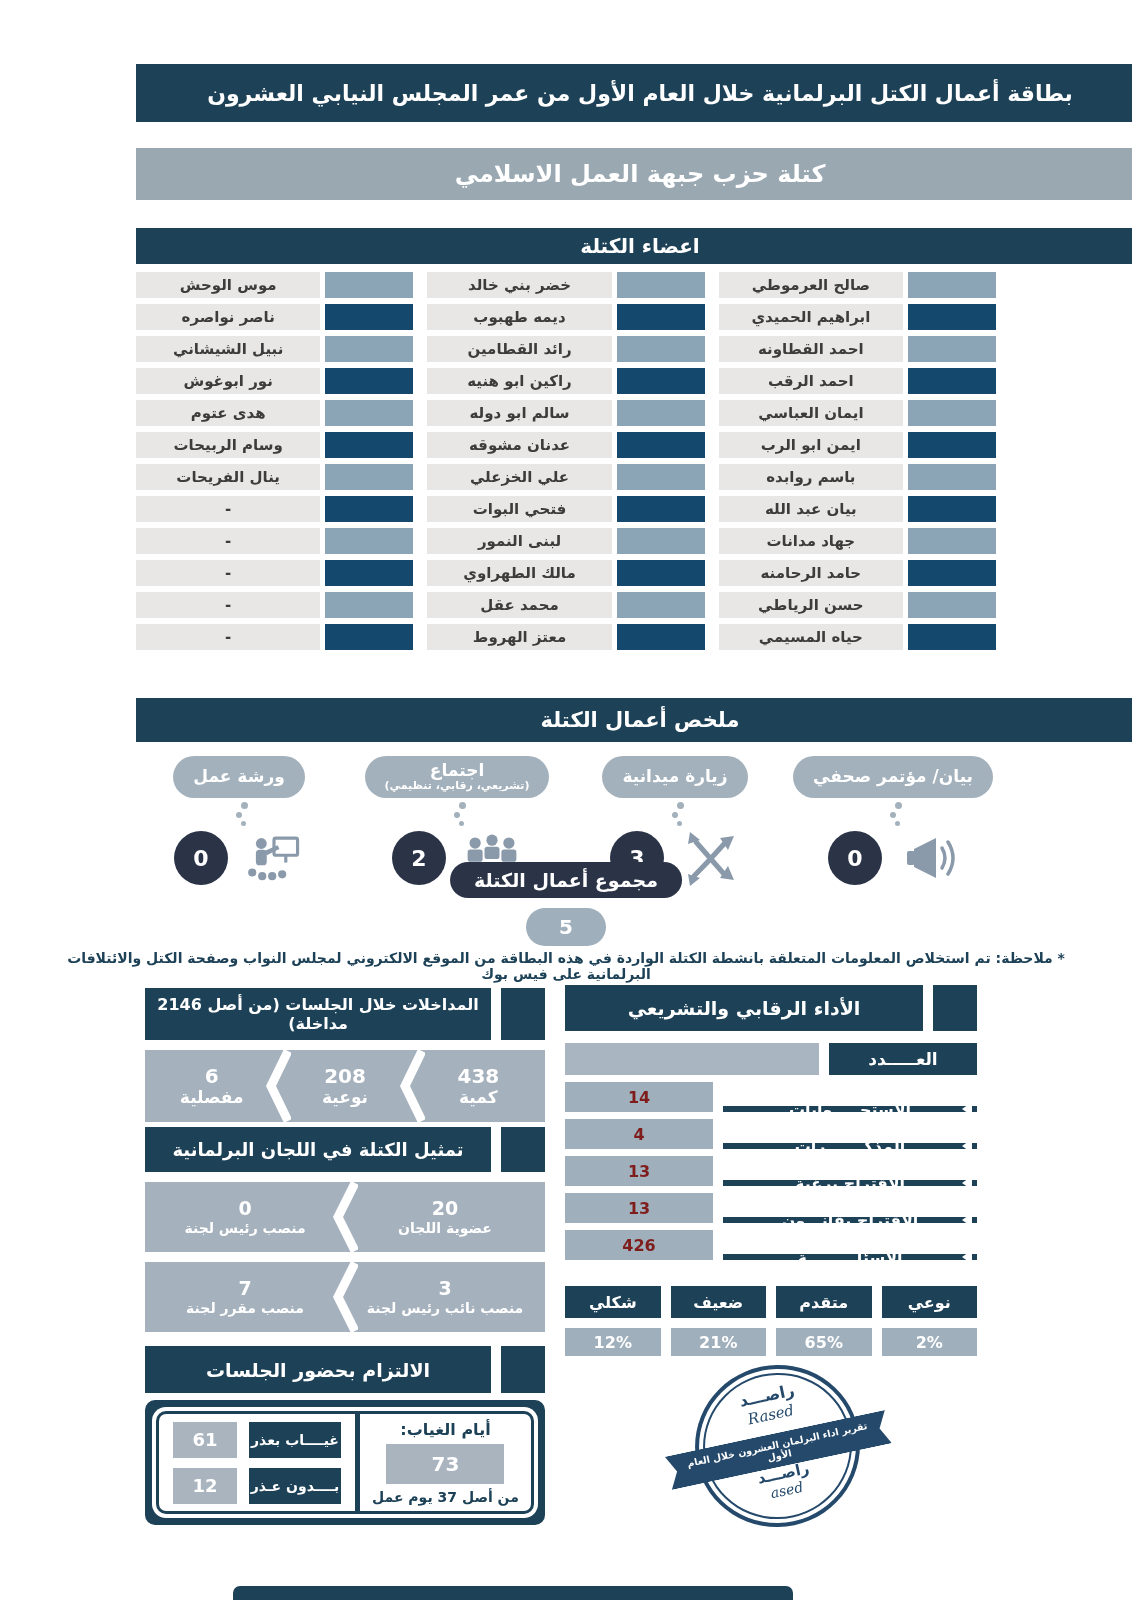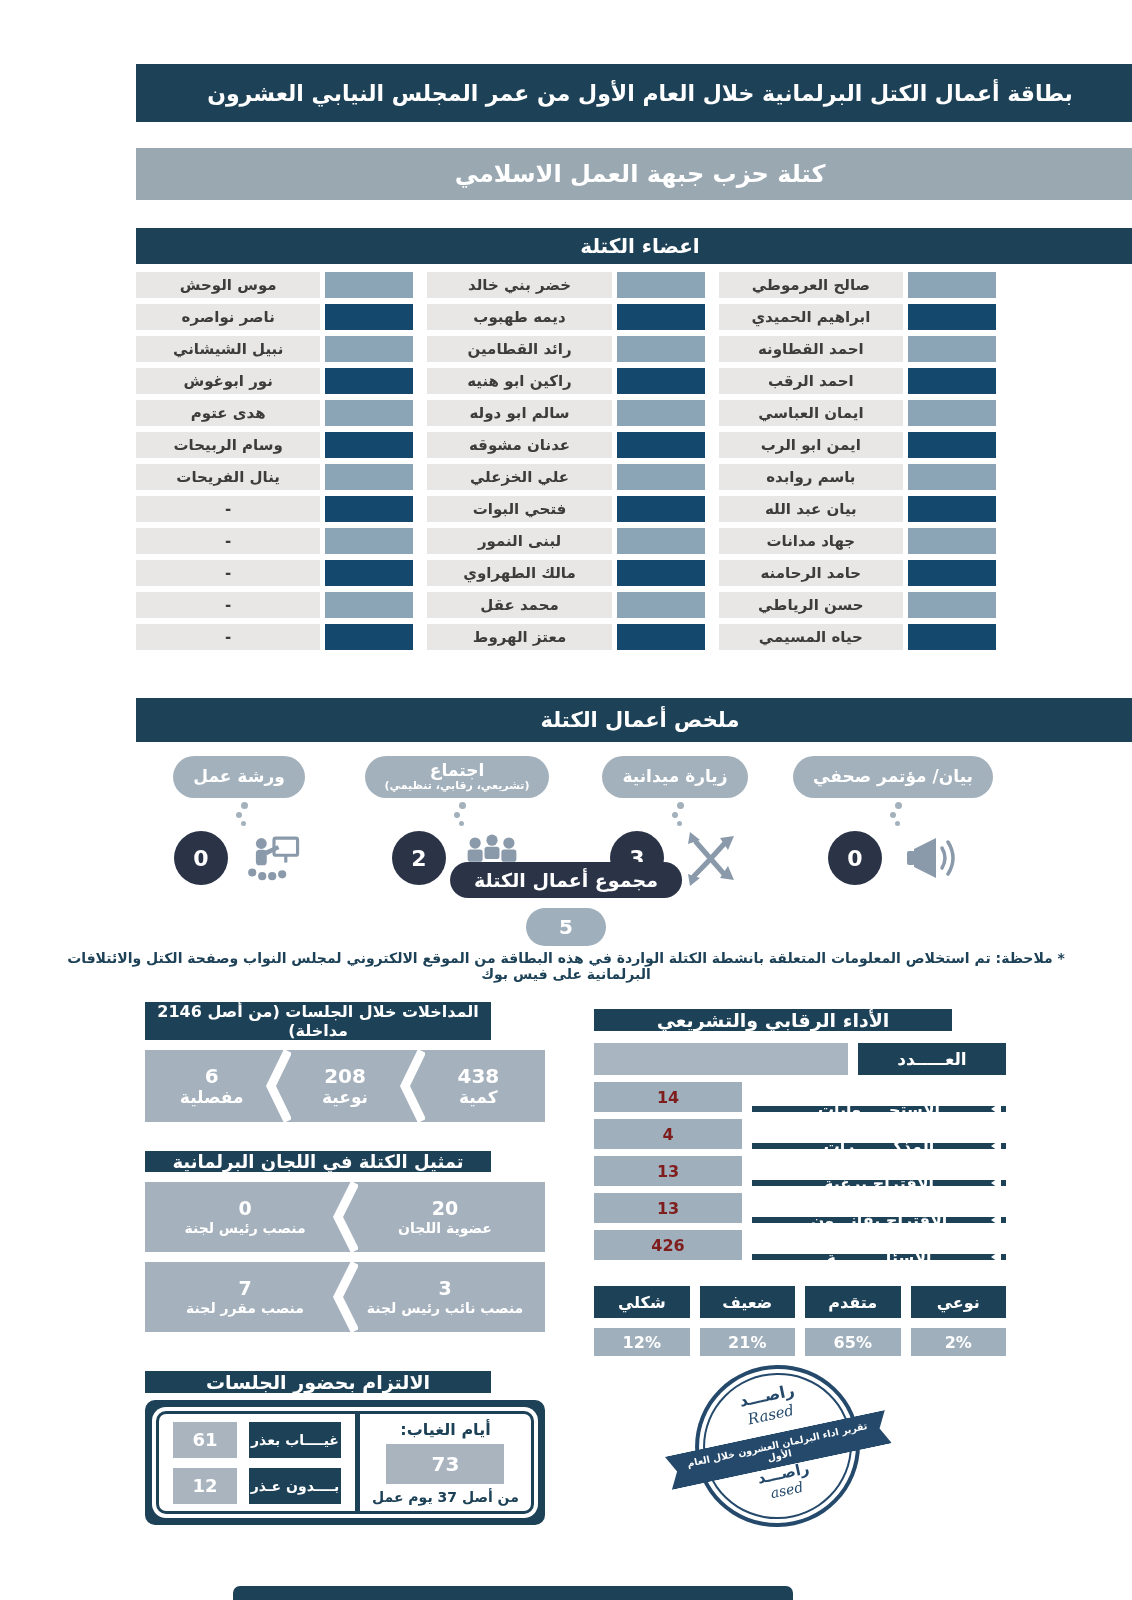--- a/index.html
+++ b/index.html
@@ -34,25 +34,25 @@
   .dots span:nth-child(3){width:5px;height:5px;margin-left:8px;}
   .stat-body{display:flex;direction:rtl;align-items:center;gap:16px;}
   .stat-circle{width:54px;height:54px;border-radius:50%;background:var(--circle);color:#fff;font-size:22px;font-weight:bold;display:flex;align-items:center;justify-content:center;}
   .stat-icon{width:60px;height:56px;display:flex;align-items:center;justify-content:center;}
 
   .total-pill{position:absolute;top:862px;left:50%;transform:translateX(-50%);background:var(--circle);color:#fff;border-radius:20px;padding:7px 24px;font-size:19px;font-weight:bold;white-space:nowrap;}
   .total-val{position:absolute;top:908px;left:50%;transform:translateX(-50%);width:80px;height:38px;background:var(--val);color:#fff;border-radius:19px;font-size:20px;font-weight:bold;display:flex;align-items:center;justify-content:center;}
 
   .note{position:absolute;left:40px;top:950px;width:1052px;direction:rtl;text-align:center;color:var(--navy);font-size:14px;font-weight:bold;}
 
-  .sec-hdr{display:flex;direction:rtl;gap:10px;align-items:flex-end;}
+  .sec-hdr{display:flex;direction:rtl;gap:10px;}
   .hdr-sq{width:44px;background:var(--navy);}
   .hdr-main{flex:1;background:var(--navy);color:#fff;display:flex;align-items:center;justify-content:center;font-weight:bold;text-align:center;}
 
-  .oversight{position:absolute;left:594px;top:985px;width:412px;}
+  .oversight{position:absolute;left:565px;top:985px;width:412px;}
   .oversight .sec-hdr{height:46px;}
   .oversight .hdr-main{font-size:19px;}
   .count-row{display:flex;direction:rtl;gap:10px;margin-top:12px;height:32px;}
   .count-spacer{flex:1;background:#a9b5c0;}
   .count-cell{width:148px;background:var(--navy);color:#fff;font-size:17px;font-weight:bold;display:flex;align-items:center;justify-content:center;}
   .ov-row{display:flex;direction:rtl;gap:10px;height:30px;margin-top:7px;}
   .ov-label{flex:1;background:var(--navy);color:#fff;font-size:16px;font-weight:bold;display:flex;align-items:center;justify-content:center;position:relative;margin-top:24px;}
   .ov-arrow{position:absolute;right:5px;top:50%;transform:translateY(-50%);width:0;height:0;border-top:7px solid transparent;border-bottom:7px solid transparent;border-right:10px solid #fff;}
   .ov-value{width:148px;background:var(--val);color:#7f1d1d;font-size:16px;font-weight:bold;display:flex;align-items:center;justify-content:center;}
   .quality{display:flex;direction:rtl;gap:10px;margin-top:26px;}

